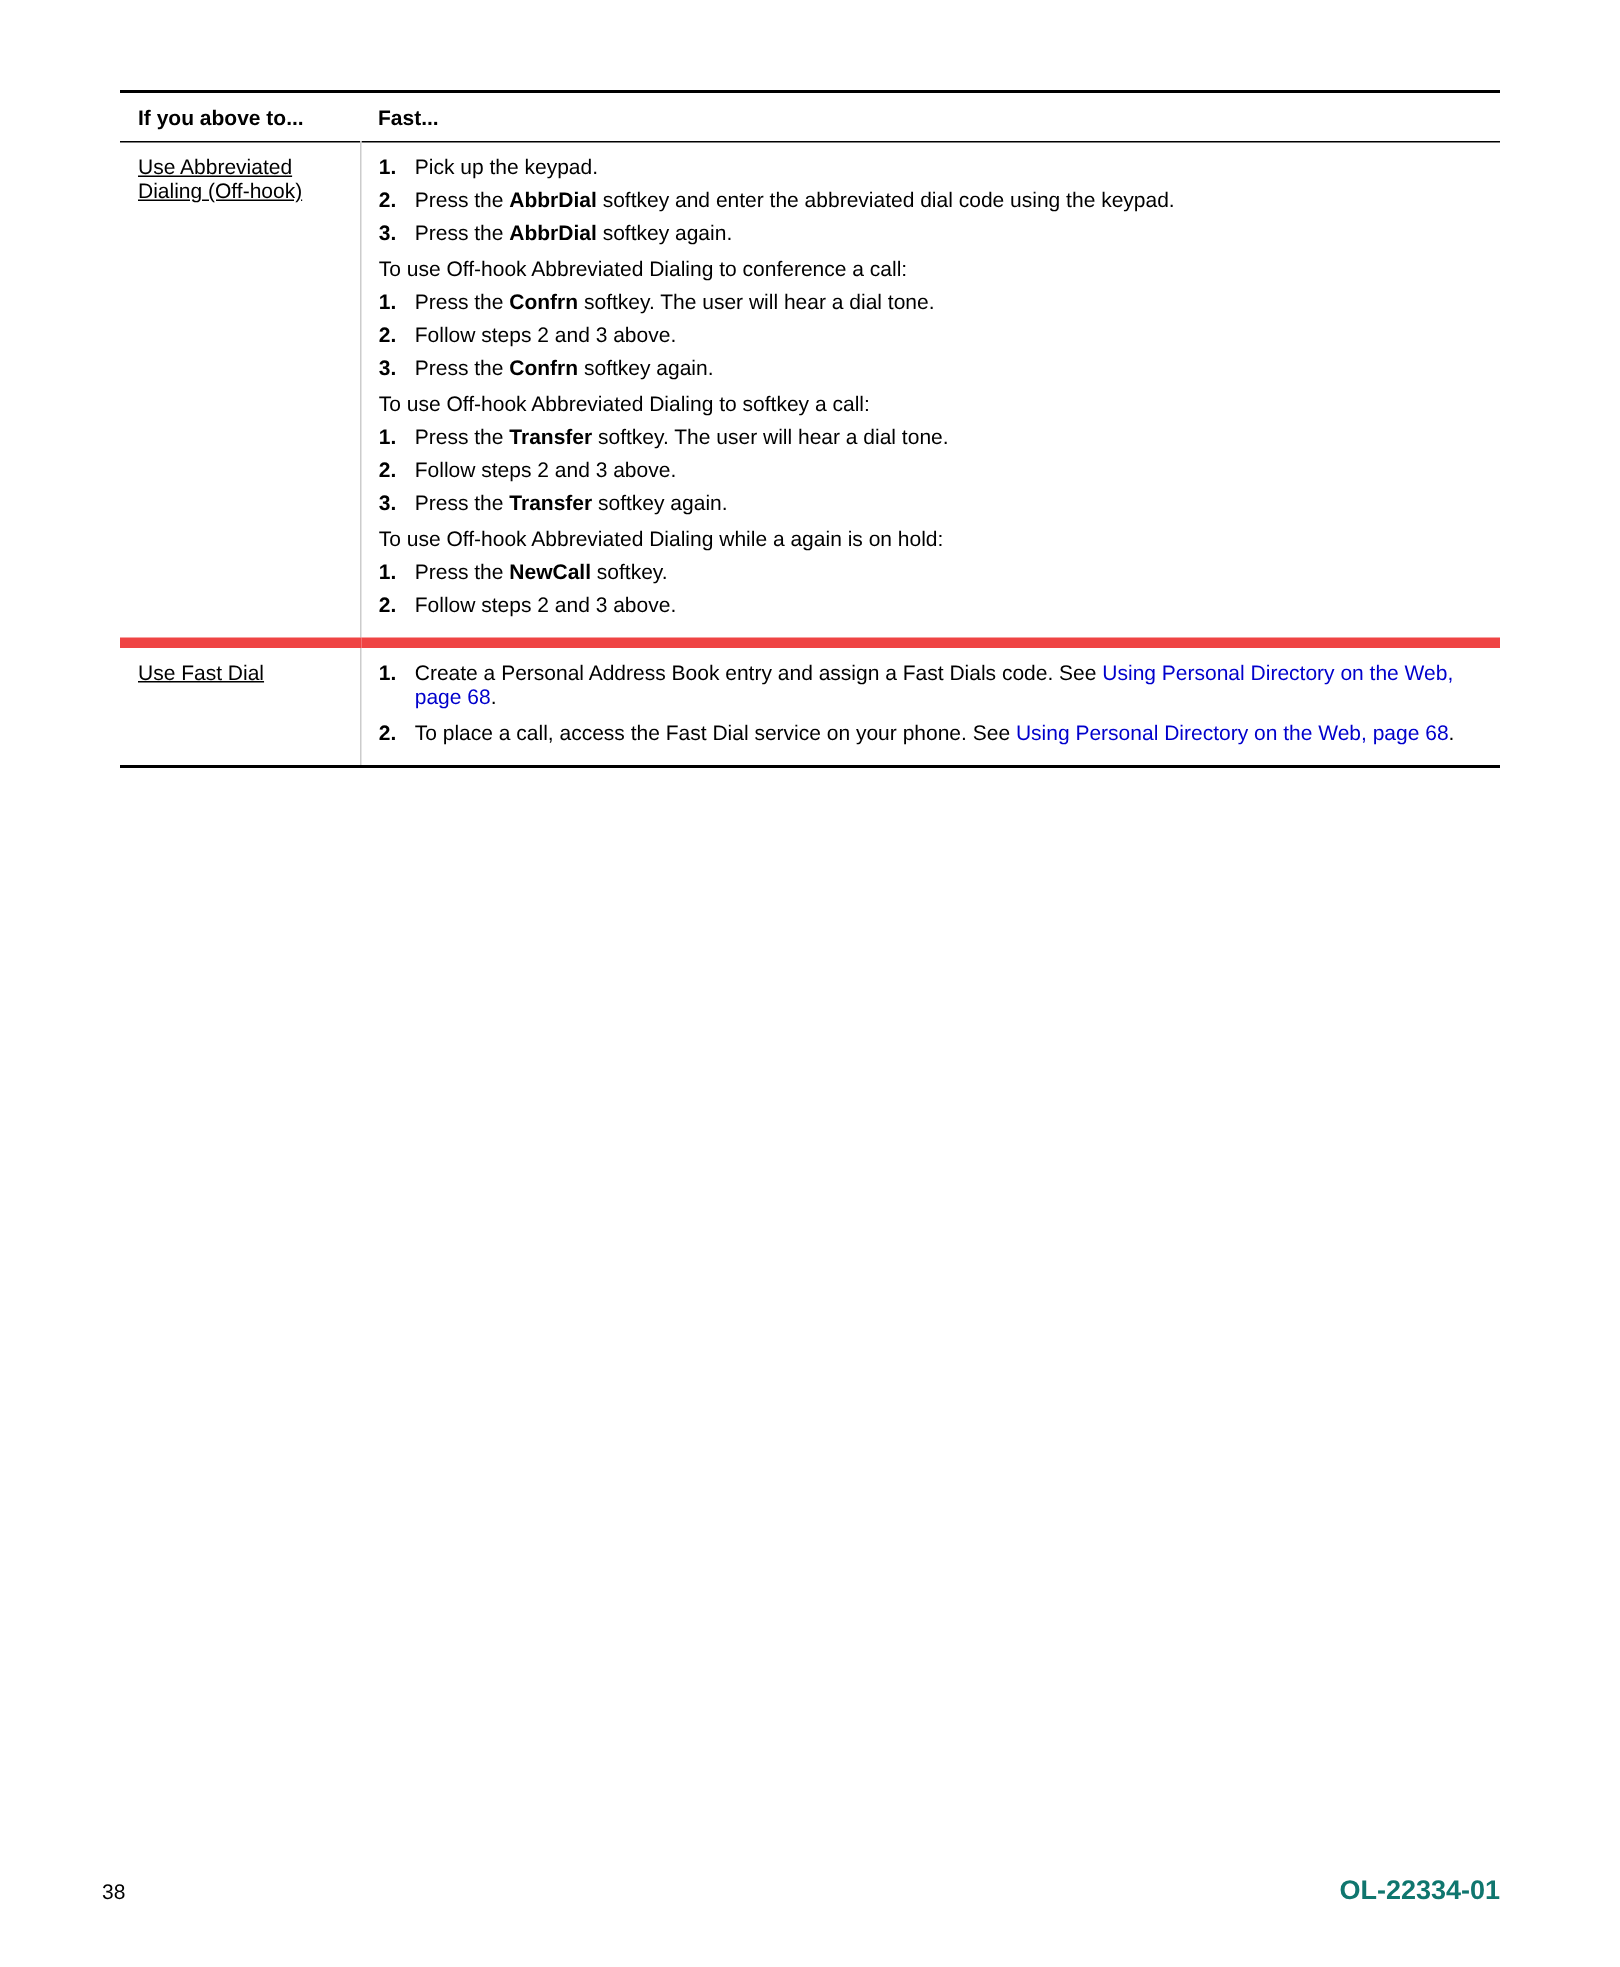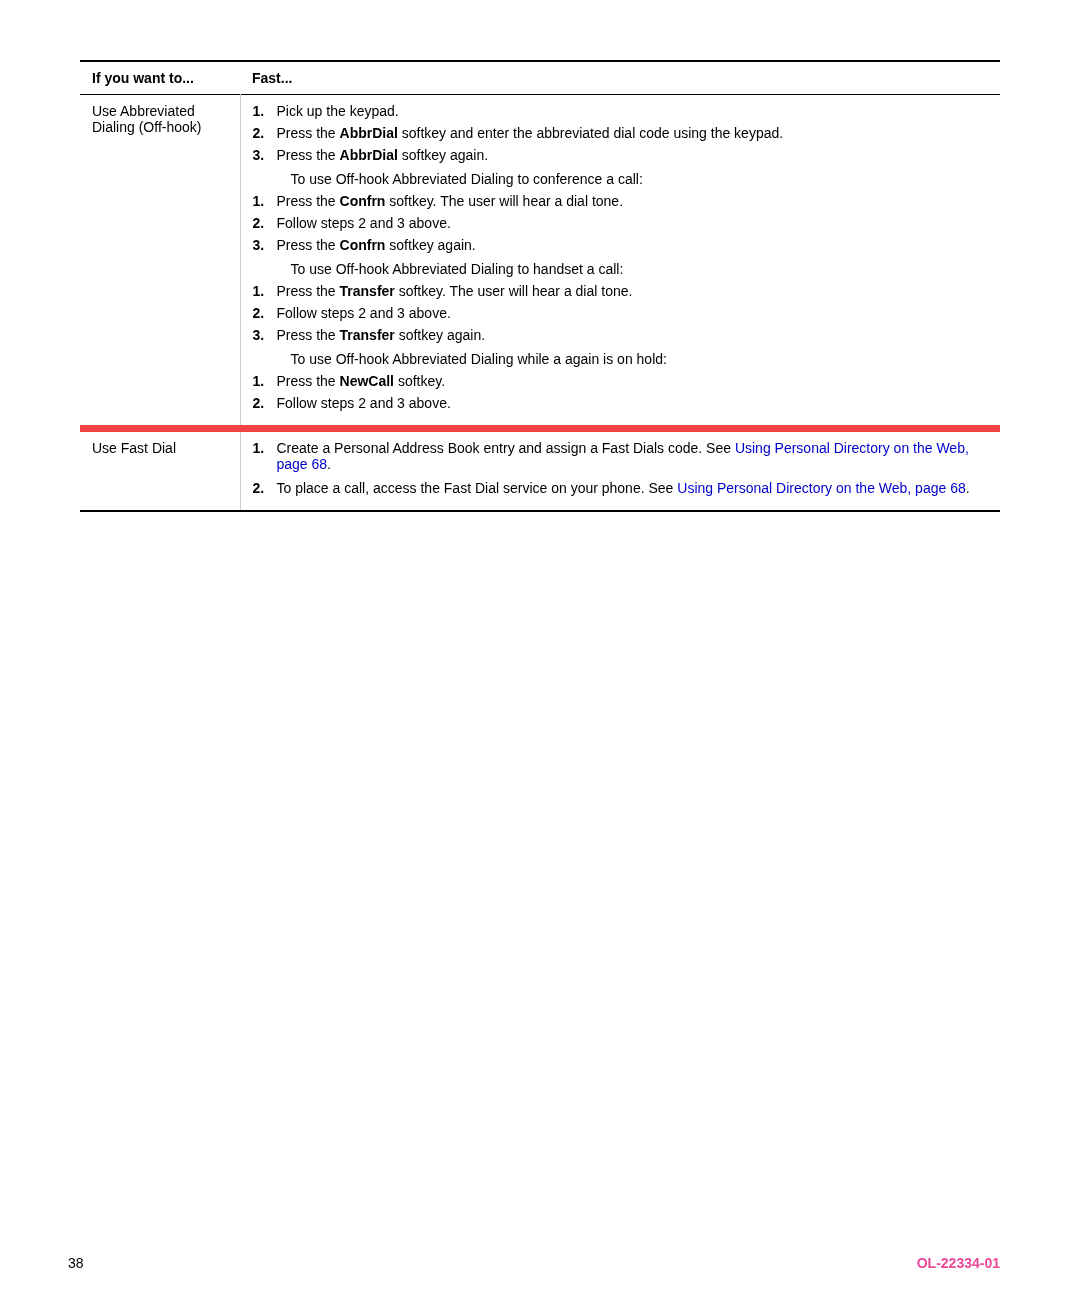--- a/index.html
+++ b/index.html
@@ -43,20 +43,21 @@
 
     td {
       padding: 8px 12px;
       vertical-align: top;
       font-size: 14px;
     }
 
     td:first-child {
       width: 160px;
       border-right: 1px solid #cccccc;
+      text-decoration: underline;
     }
 
     td:last-child {
       width: calc(100% - 160px);
     }
 
     .row-divider td {
       border-top: 7px solid #ef4444;
     }
 
@@ -74,21 +75,20 @@
 
     ol li .num {
       font-weight: bold;
       min-width: 20px;
       margin-right: 4px;
     }
 
     .intro-text {
       margin-bottom: 6px;
       margin-top: 8px;
-      margin-left: 38px;
     }
 
     .bold {
       font-weight: bold;
     }
 
     a {
       color: #0000cc;
       text-decoration: none;
     }
@@ -102,33 +102,33 @@
       justify-content: space-between;
       align-items: center;
     }
 
     .page-number {
       font-size: 14px;
       font-weight: normal;
     }
 
     .doc-number {
-      font-size: 14px;
-      font-weight: bold;
-      color: #ec4899;
+      font-size: 18px;
+      font-weight: bold;
+      color: #0f766e;
     }
   </style>
 </head>
 <body>
 
 <div class="page-container">
   <table>
     <thead>
       <tr>
-        <th>If you want to...</th>
+        <th>If you above to...</th>
         <th>Fast...</th>
       </tr>
     </thead>
     <tbody>
 
       <tr>
         <td>
           <span>Use Abbreviated Dialing (Off-hook)</span>
         </td>
         <td>
@@ -157,21 +157,21 @@
             <li>
               <span class="num bold">2.</span>
               <span>Follow steps 2 and 3 above.</span>
             </li>
             <li>
               <span class="num bold">3.</span>
               <span>Press the <strong>Confrn</strong> softkey again.</span>
             </li>
           </ol>
 
-          <p class="intro-text">To use Off-hook Abbreviated Dialing to handset a call:</p>
+          <p class="intro-text">To use Off-hook Abbreviated Dialing to softkey a call:</p>
           <ol>
             <li>
               <span class="num bold">1.</span>
               <span>Press the <strong>Transfer</strong> softkey. The user will hear a dial tone.</span>
             </li>
             <li>
               <span class="num bold">2.</span>
               <span>Follow steps 2 and 3 above.</span>
             </li>
             <li>

